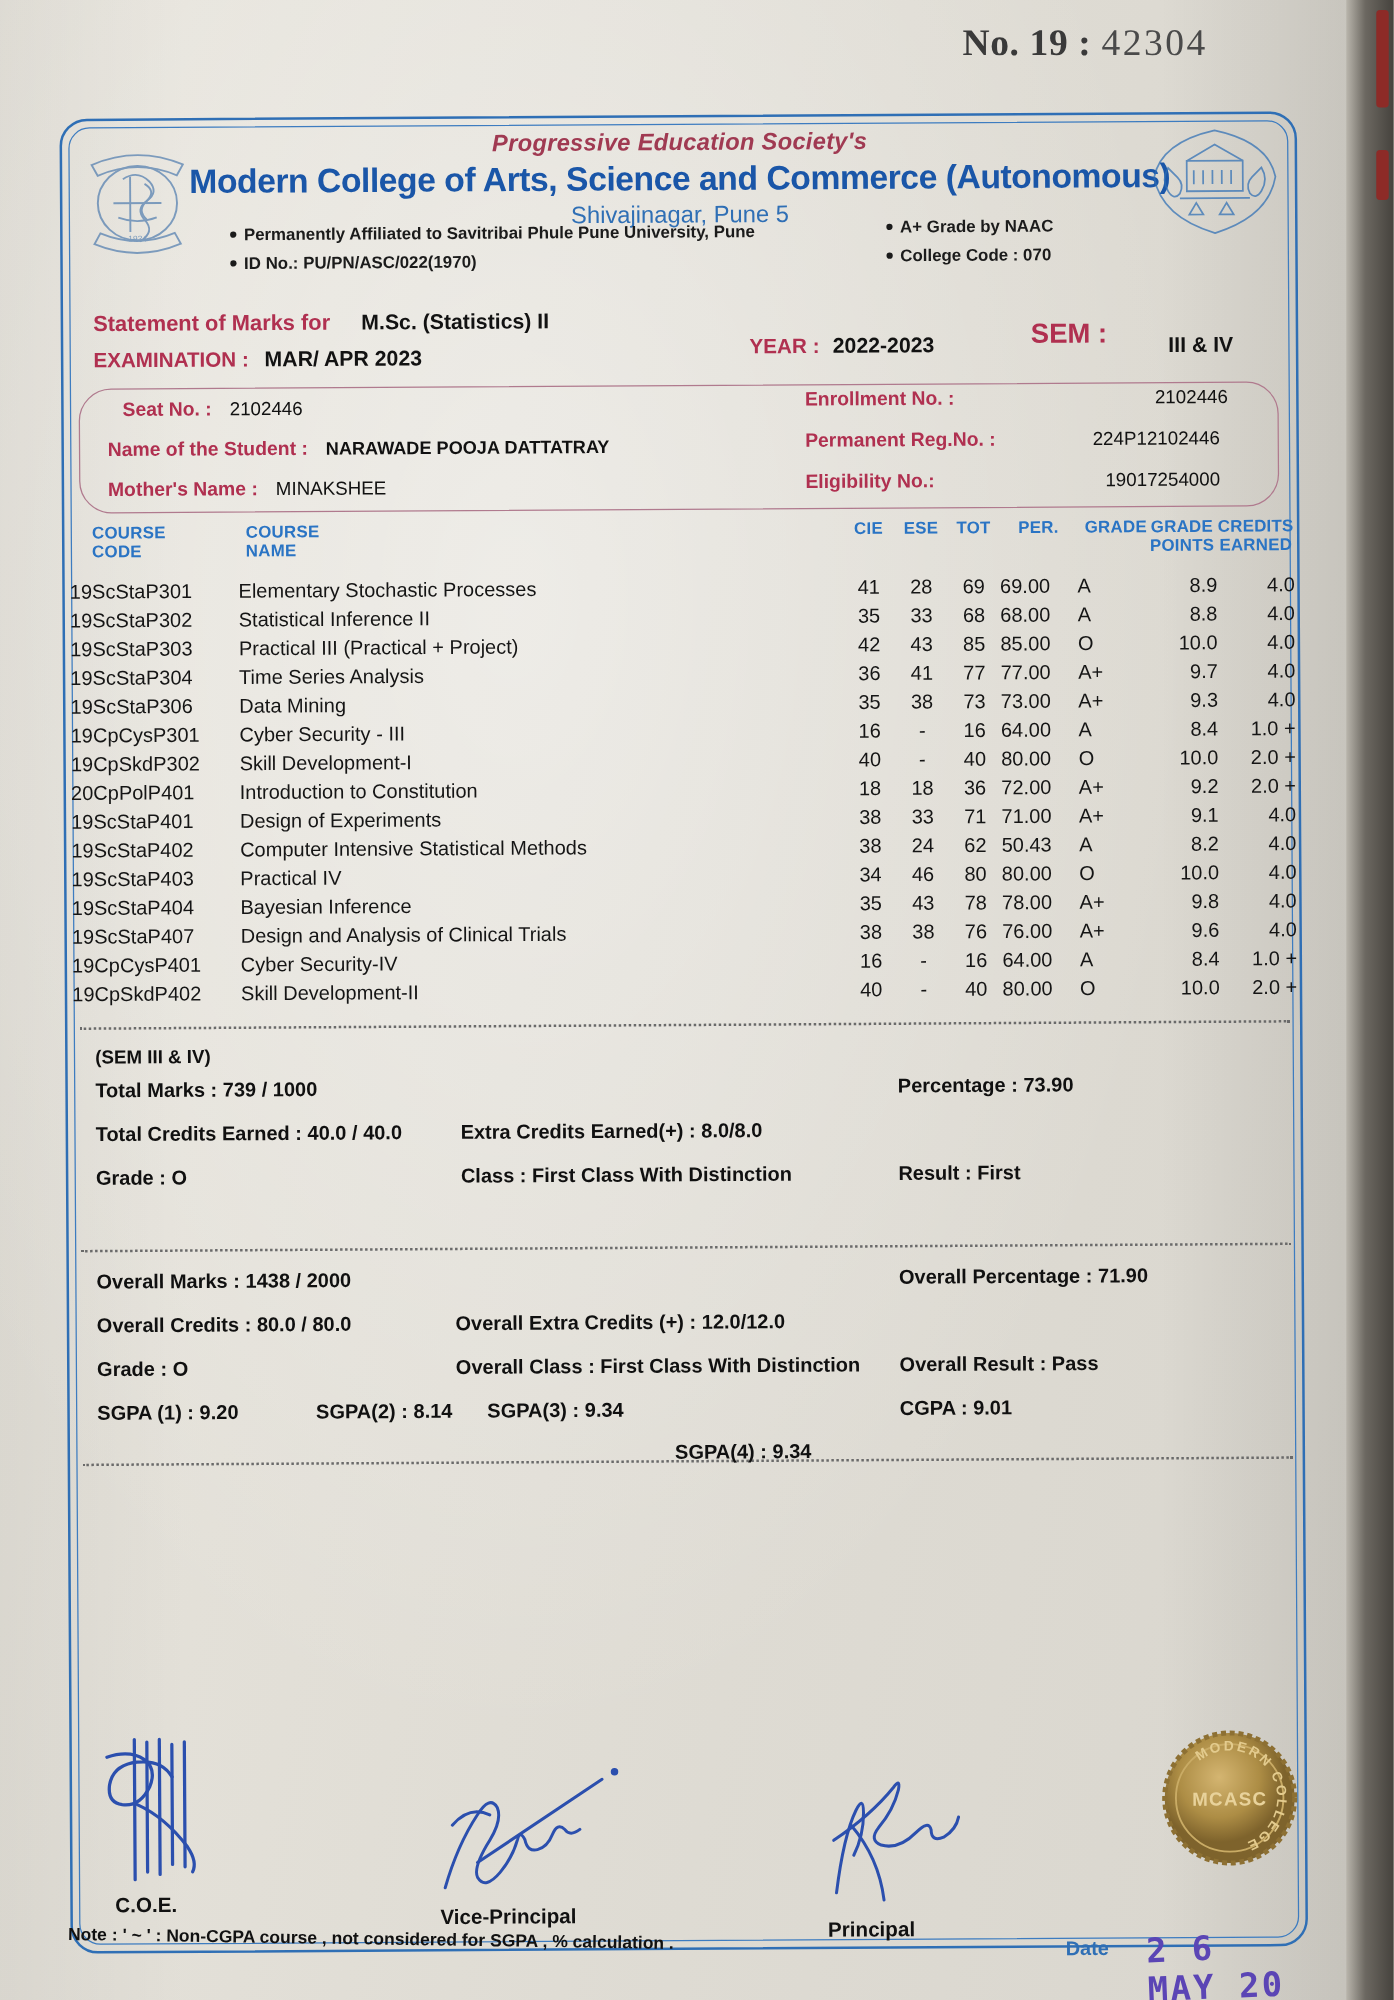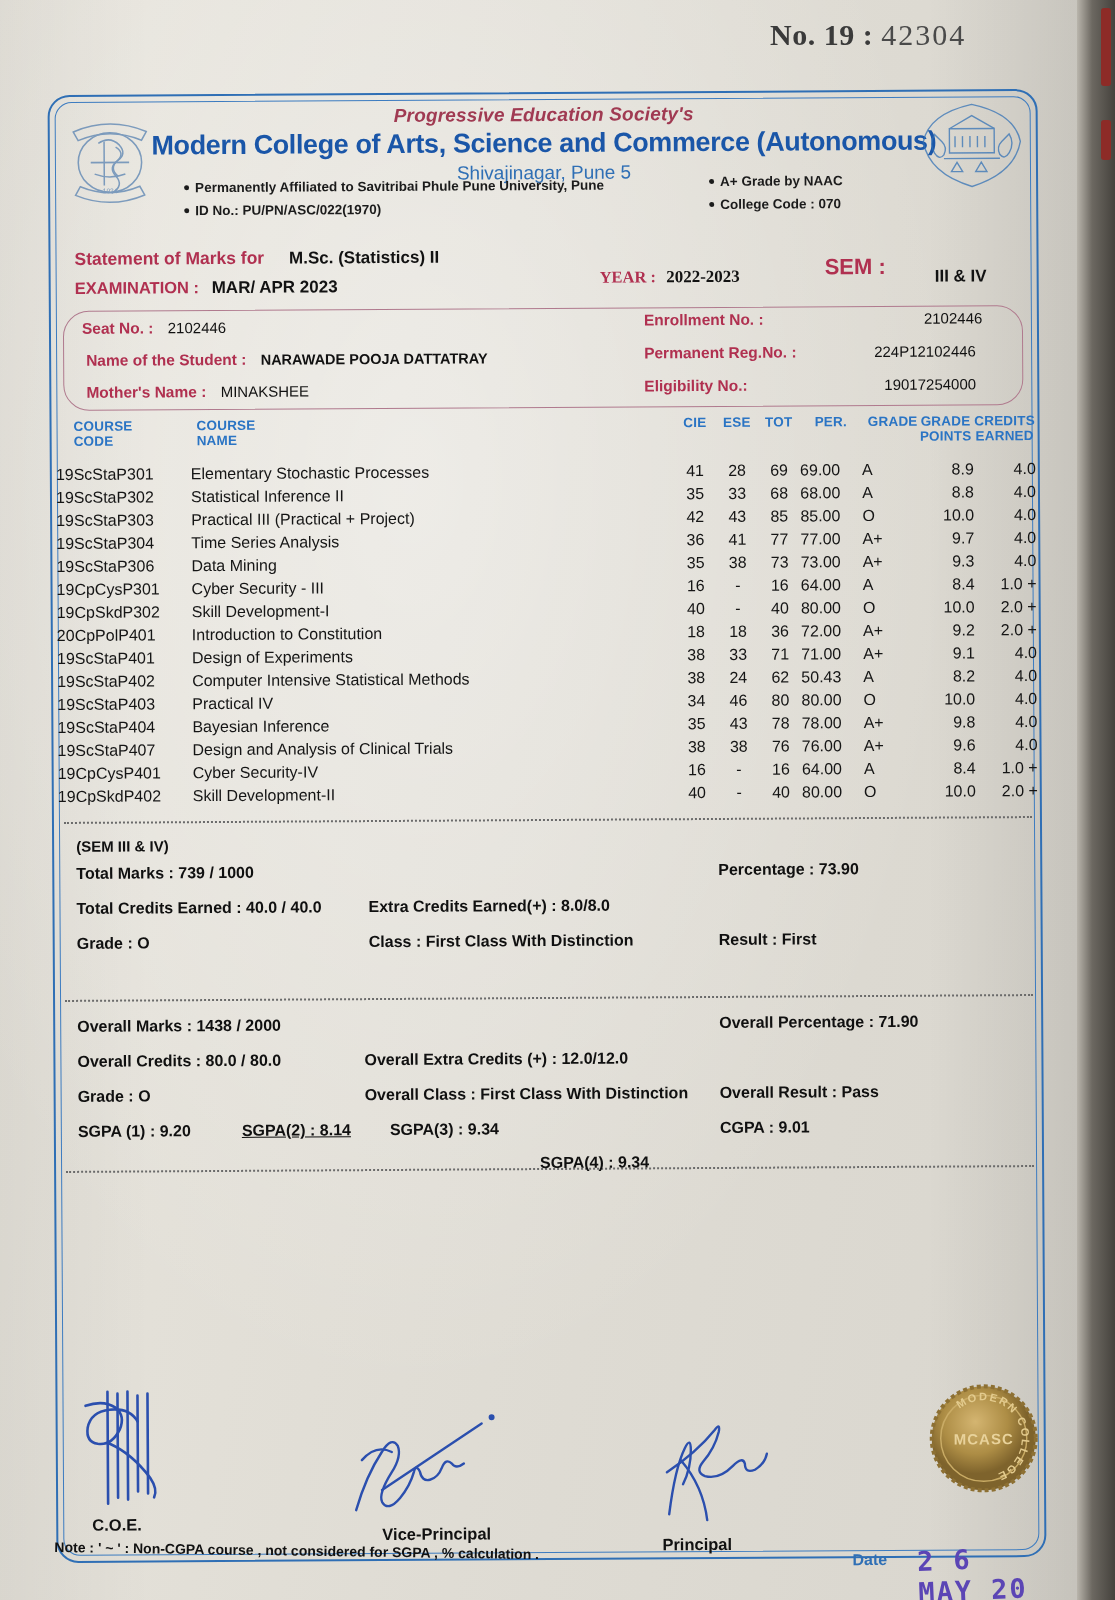--- a/index.html
+++ b/index.html
@@ -80,32 +80,32 @@
   .logo-r{position:absolute;right:6px;top:6px;width:112px;height:92px;opacity:.72;}
 
   
   .stmt{position:relative;height:62px;margin-top:2px;}
   .lbl-red{color:#b03050;font-weight:bold;}
   .val-bk{color:#121212;font-weight:bold;}
   .stmt .l1{position:absolute;left:20px;top:0px;font-size:17.5px;}
   .stmt .l1 .v{font-size:17px;margin-left:20px;}
   .stmt .l2{position:absolute;left:20px;top:30px;font-size:16.5px;}
   .stmt .l2 .v{font-size:17px;margin-left:8px;}
-  .stmt .yr{position:absolute;left:545px;top:22px;font-size:16.5px;font-family:Liberation Serif, serif;}
+  .stmt .yr{position:absolute;left:545px;top:22px;font-size:16.5px;}
   .stmt .yr .v{font-size:17px;margin-left:6px;}
   .stmt .sem{position:absolute;left:770px;top:10px;font-size:22px;}
   .stmt .semv{position:absolute;left:880px;top:23px;font-size:17px;}
 
   
   .sbox{
     position:relative;margin:0 12px 0 8px;height:100px;
     border:1.6px solid #b07a8e;border-radius:26px;
   }
   .sbox .row{position:absolute;font-size:15.5px;}
-  .sbox .r1{left:18px;top:8px;}
+  .sbox .r1{left:34px;top:8px;}
   .sbox .r2{left:22px;top:40px;}
   .sbox .r3{left:22px;top:72px;}
   .sbox .q1{left:580px;top:3px;}
   .sbox .q2{left:580px;top:36px;}
   .sbox .q3{left:580px;top:69px;}
   .sbox .v{color:#111;font-weight:bold;margin-left:10px;font-size:14.5px;}
   .sbox .vn{color:#111;font-weight:normal;margin-left:10px;font-size:15px;}
   .sbox .qv{position:absolute;color:#111;font-size:15px;}
   .sbox .qv1{left:860px;top:3px;}
   .sbox .qv2{left:810px;top:36px;}
@@ -137,27 +137,27 @@
   .sum .ln{position:relative;height:35px;}
   .sum .a{position:absolute;left:8px;}
   .sum .b{position:absolute;left:300px;}
   .sum .c{position:absolute;left:650px;}
   .sum .semlabel{font-weight:bold;font-size:15px;margin:14px 0 10px 8px;}
   .sum2 .a{position:absolute;left:8px;}
   .sum2 .b{position:absolute;left:295px;}
   .sum2 .c{position:absolute;left:650px;}
   .sgpa{position:relative;height:34px;font-size:16px;}
   .sgpa span{position:absolute;}
-  .s1{left:8px;} .s2{left:172px;text-decoration:underline;} .s3{left:320px;} .s4{left:470px;margin-top:34px;} .s5{left:650px;}
+  .s1{left:8px;} .s2{left:183px;} .s3{left:320px;} .s4{left:470px;margin-top:34px;} .s5{left:650px;}
 
   
   .sigs{position:absolute;left:0;top:1245px;width:980px;height:215px;}
   .sig{position:absolute;font-size:16.5px;font-weight:bold;color:#111;}
   .sig-coe{left:30px;top:172px;}
-  .sig-vp{left:290px;top:183px;margin-left:30px;}
+  .sig-vp{left:290px;top:183px;}
   .sig-pr{left:600px;top:195px;}
   .note{position:absolute;left:-8px;top:200px;font-size:14px;color:#111;font-weight:bold;
         transform:rotate(1.2deg);white-space:nowrap;}
   .datewrap{position:absolute;left:790px;top:212px;font-size:16px;font-weight:bold;color:#2f6fb5;}
   .datestamp{position:absolute;left:855px;top:205px;font-size:27px;font-weight:bold;color:#5b45b5;
              letter-spacing:2px;font-family:"DejaVu Sans Mono",monospace;transform:rotate(-2deg);}
   .seal{position:absolute;left:862px;top:40px;width:120px;height:120px;}
   .inkpath{stroke:#2b4fae;fill:none;stroke-linecap:round;stroke-linejoin:round;}
 </style>
 </head>

